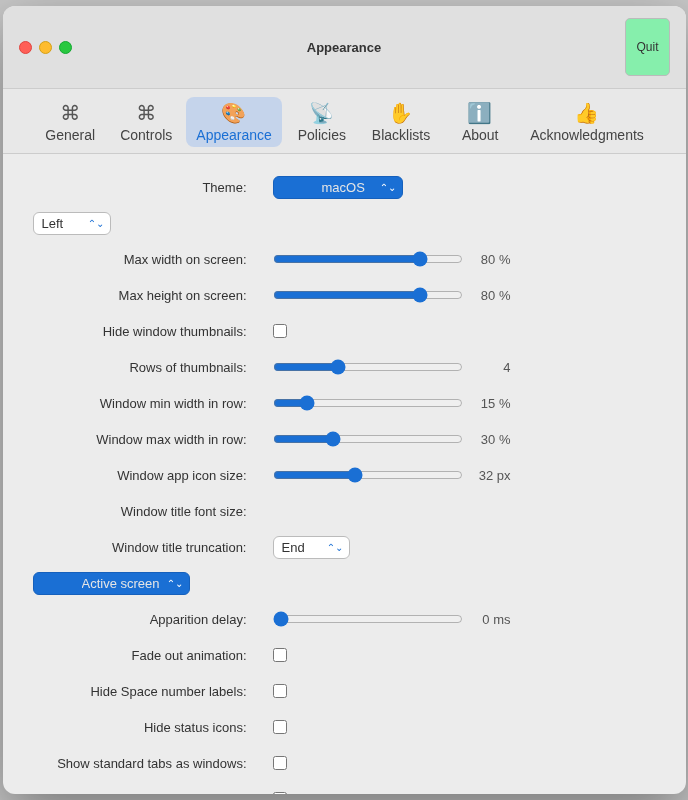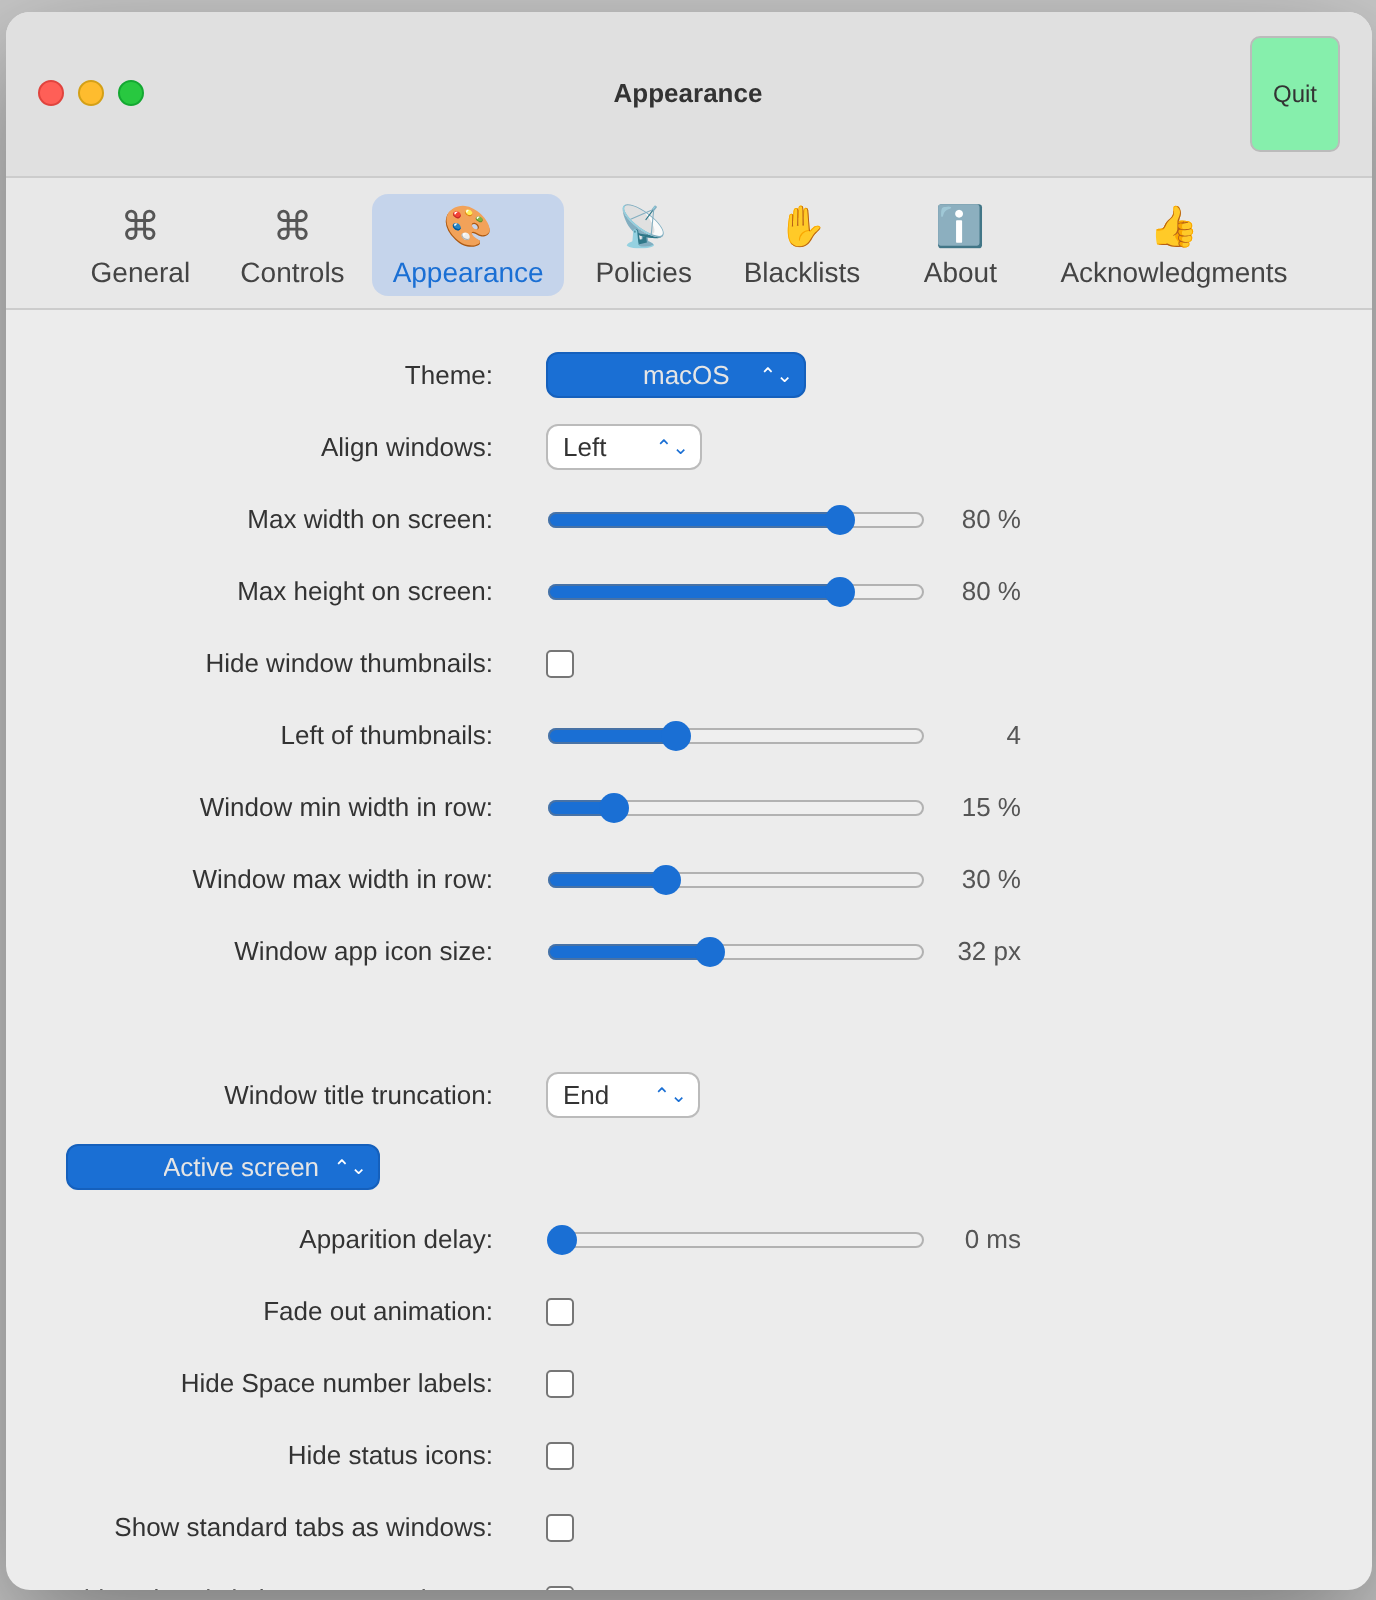--- a/index.html
+++ b/index.html
@@ -225,21 +225,20 @@
           <select style="min-width: 130px;">
             <option> macOS</option>
             <option>Light</option>
             <option>Dark</option>
           </select>
         </div>
       </div>
     </div>
 
     <div class="setting-row">
-      <span class="setting-label">Align windows:</span>
       <div class="setting-control">
         <div class="select-wrapper">
           <select>
             <option>Left</option>
             <option>Center</option>
             <option>Right</option>
           </select>
         </div>
       </div>
     </div>
@@ -261,21 +260,21 @@
     </div>
 
     <div class="setting-row">
       <span class="setting-label">Hide window thumbnails:</span>
       <div class="setting-control">
         <input type="checkbox" class="checkbox-control" style="">
       </div>
     </div>
 
     <div class="setting-row">
-      <span class="setting-label">Left of thumbnails:</span>
+      <span class="setting-label">Rows of thumbnails:</span>
       <div class="setting-control slider-container">
         <input type="range" min="1" max="10" value="4" style="accent-color: rgb(26, 111, 212);">
         <span class="slider-value">4</span>
       </div>
     </div>
 
     <div class="setting-row">
       <span class="setting-label">Window min width in row:</span>
       <div class="setting-control slider-container">
         <input type="range" min="0" max="100" value="15" style="accent-color: rgb(26, 111, 212);">
@@ -293,20 +292,21 @@
 
     <div class="setting-row">
       <span class="setting-label">Window app icon size:</span>
       <div class="setting-control slider-container">
         <input type="range" min="8" max="64" value="32" style="accent-color: rgb(26, 111, 212);">
         <span class="slider-value">32 px</span>
       </div>
     </div>
 
     <div class="setting-row">
+      <span class="setting-label">Window title font size:</span>
     </div>
 
     <div class="setting-row">
       <span class="setting-label">Window title truncation:</span>
       <div class="setting-control">
         <div class="select-wrapper">
           <select>
             <option>End</option>
             <option>Start</option>
             <option>Middle</option>

